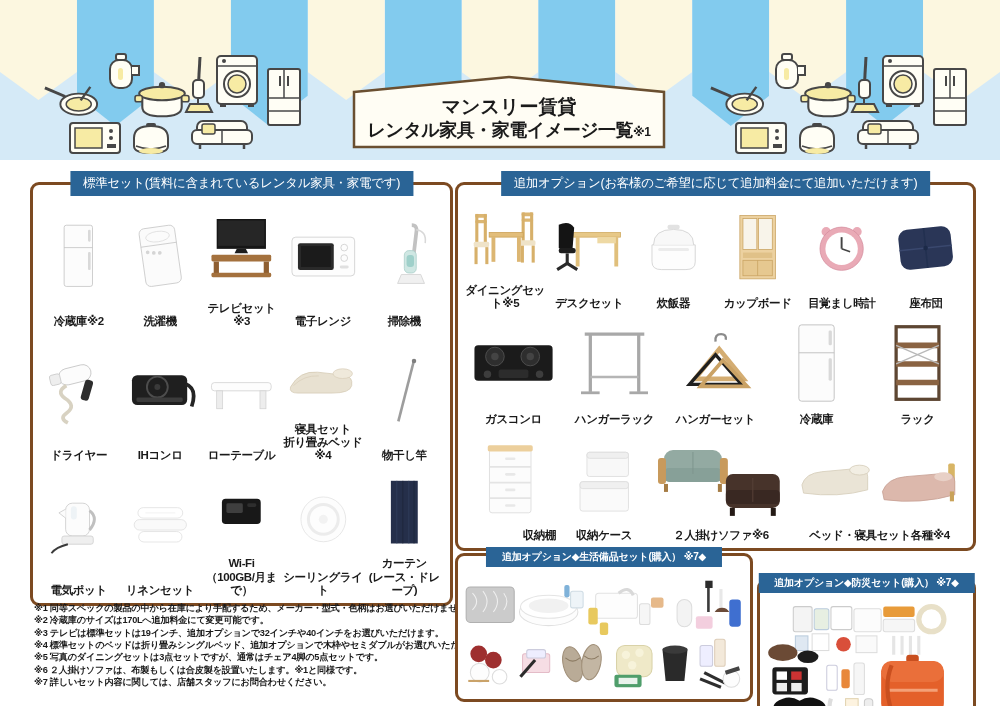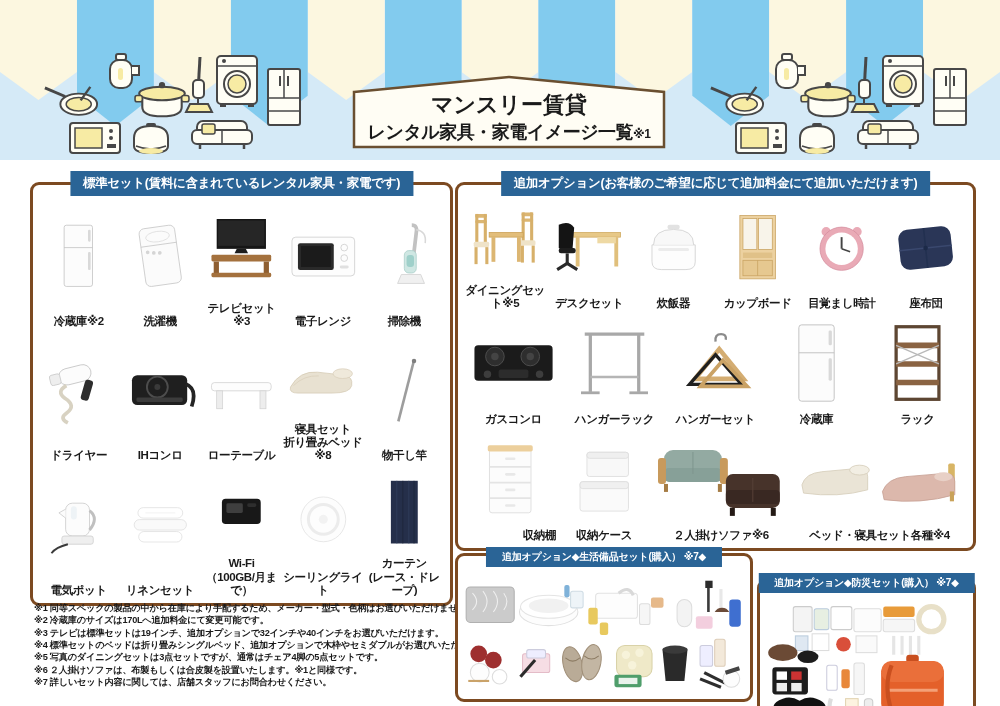--- a/index.html
+++ b/index.html
@@ -16,29 +16,29 @@
   
   .deco{position:absolute;top:44px;width:292px;height:118px;}
   #deco-left{left:22px;} #deco-right{left:688px;}
   .di{position:absolute;display:block;}
   .di svg{display:block;width:100%;height:auto;}
   
   .plaque{position:absolute;left:351px;top:74px;width:316px;height:76px;}
   .plaque-bg{position:absolute;inset:0;width:100%;height:100%;}
   .plaque-text{position:absolute;inset:0;display:flex;flex-direction:column;align-items:center;
       justify-content:center;padding-top:12px;font-weight:bold;line-height:1.25;}
-  .plaque-text .t1{font-size:22px;font-family:Liberation Mono, monospace;}
+  .plaque-text .t1{font-size:19px;}
   .plaque-text .t2{font-size:18px;letter-spacing:-0.5px;}
   .plaque-text .tnote{font-size:12px;}
   
   .panel{position:absolute;background:#fff;border:3px solid var(--panel-border,#7c4a21);border-radius:9px;}
   #standard-panel{left:30px;top:182px;width:417px;height:418px;}
   #option-panel{left:455px;top:182px;width:515px;height:363px;}
   .panel-header{position:absolute;top:-14px;left:50%;transform:translateX(-50%);
-      background:var(--header-bg,#2a6496);color:#fff;font-weight:bold;font-size:12.5px;
+      background:var(--header-bg,#2a6496);color:#fff;font-weight:normal;font-size:12.5px;
       padding:4px 13px;white-space:nowrap;letter-spacing:-0.3px;}
   .grid{display:flex;flex-direction:column;width:100%;height:100%;box-sizing:border-box;padding:12px 3px 3px;}
   .p-row{flex:1;display:flex;min-height:0;padding:0 2px;}
   .p-cell{flex:1;display:flex;flex-direction:column;align-items:center;min-width:0;padding:2px 1px;}
   .p-ph{flex:1;width:100%;min-height:0;display:flex;align-items:center;justify-content:center;}
   .p-ph svg{width:94%;height:94%;}
   .p-label{font-weight:bold;font-size:11.5px;letter-spacing:-0.4px;text-align:center;
       line-height:1.15;white-space:pre-line;padding-bottom:1px;}
   
   .footnotes{position:absolute;left:34px;top:602px;width:424px;font-weight:bold;
@@ -364,21 +364,21 @@
           </div>
           <div class="p-cell">
             <div class="p-ph">
               <svg viewBox="0 0 100 92">
                 <path d="M6 58 Q18 36 42 38 L78 42 Q90 44 88 56 Q86 66 62 66 L16 66 Q4 66 6 58 Z" fill="#e8e1d1" stroke="#d4c9b2"></path>
                 <path d="M10 56 Q24 42 44 43" fill="none" stroke="#d9cfba"></path>
                 <ellipse cx="76" cy="40" rx="13" ry="6.5" fill="#efe9db" stroke="#d9cfba"></ellipse>
               </svg>
             </div>
             <div class="p-label">寝具セット
-折り畳みベッド※8</div>
+折り畳みベッド※4</div>
           </div>
           <div class="p-cell">
             <div class="p-ph">
               <svg viewBox="0 0 100 92">
                 <line x1="63" y1="4" x2="42" y2="86" stroke="#9d9d9d" stroke-width="3.5"></line>
                 <circle cx="63" cy="5" r="3" fill="#7f7f7f"></circle>
               </svg>
             </div>
             <div class="p-label">物干し竿</div>
           </div>

